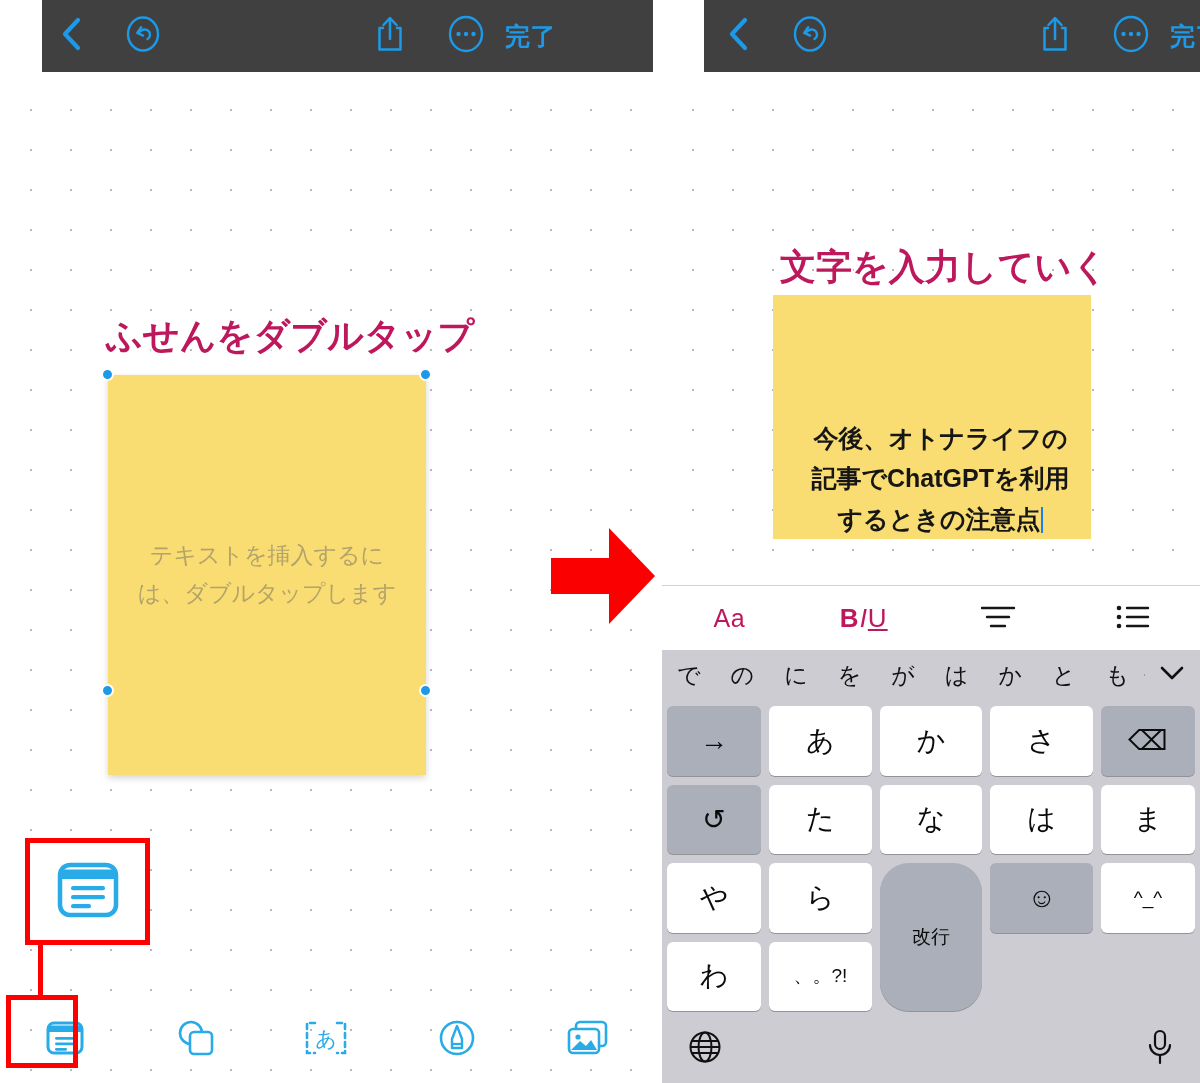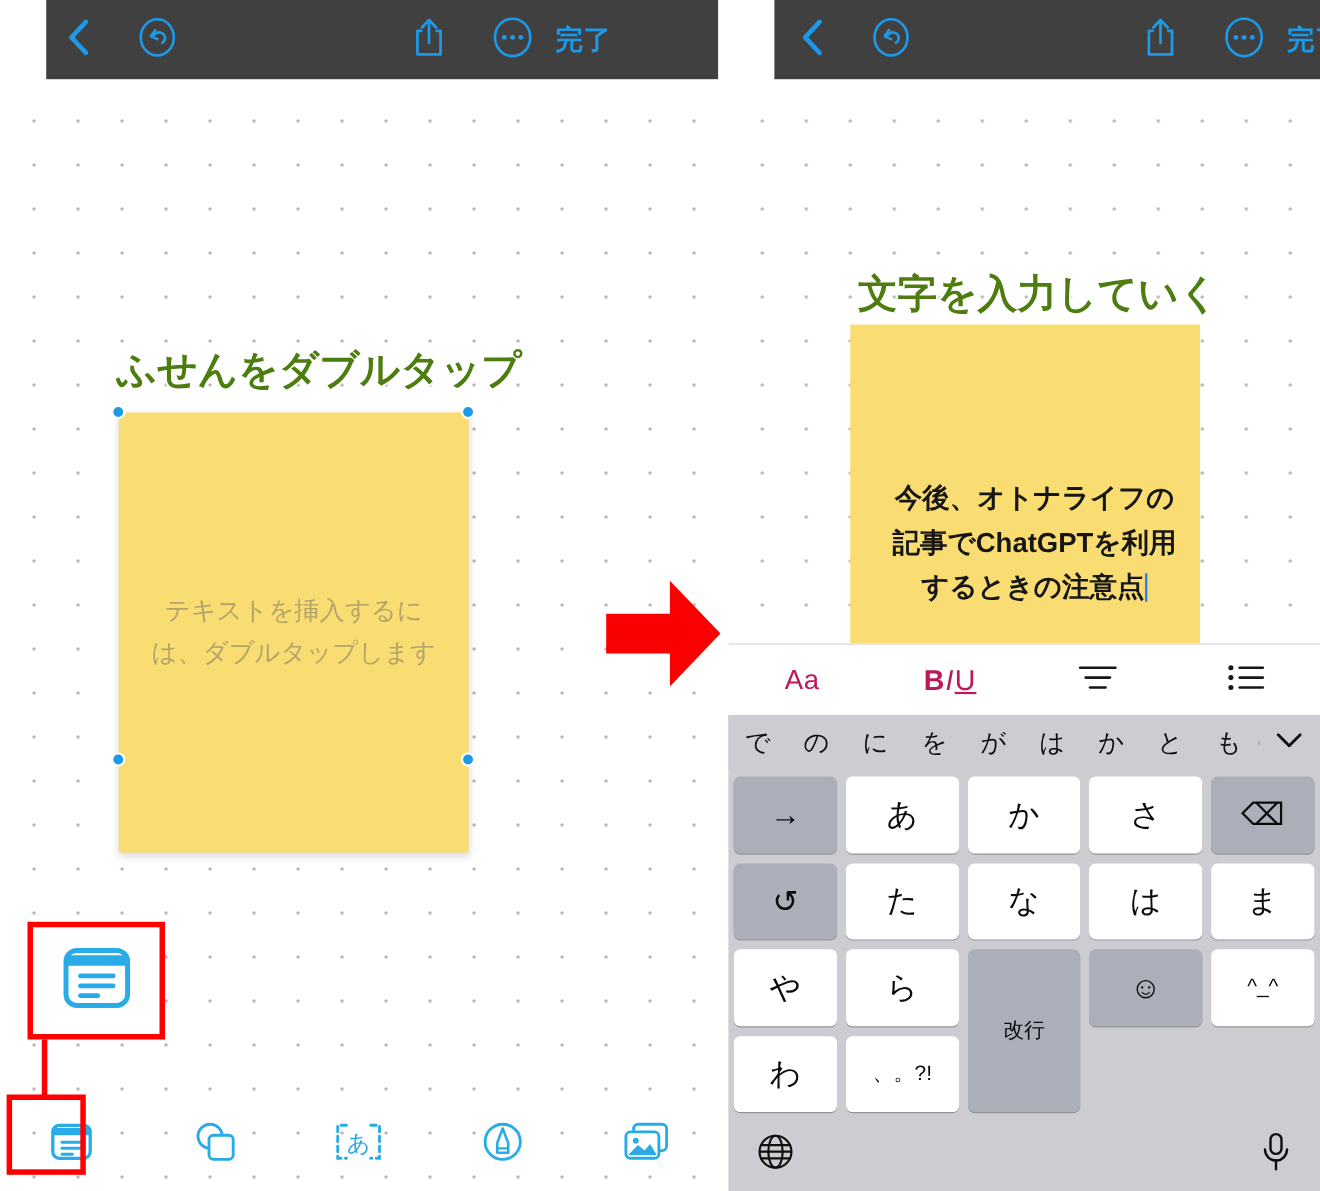--- a/index.html
+++ b/index.html
@@ -115,21 +115,21 @@
     border-radius: 50%;
     background: #1c9ae8;
     border: 2px solid #ffffff;
     box-sizing: border-box;
     z-index: 5;
   }
 
   
   .annot {
     position: absolute;
-    color: #4d7c0f;
+    color: #be185d;
     font-weight: 700;
     white-space: nowrap;
     z-index: 7;
     text-shadow:
       2px 0 0 #fff, -2px 0 0 #fff, 0 2px 0 #fff, 0 -2px 0 #fff,
       1.5px 1.5px 0 #fff, -1.5px 1.5px 0 #fff, 1.5px -1.5px 0 #fff, -1.5px -1.5px 0 #fff;
   }
   .red-box {
     position: absolute;
     border: 5px solid #ff0000;
@@ -256,21 +256,21 @@
     align-items: center;
     justify-content: center;
     font-size: 28px;
     color: #0b0b0b;
     box-shadow: 0 1px 0 rgba(0,0,0,0.28);
     user-select: none;
   }
   .key.light { background: #ffffff; }
   .key.dark  { background: #aaafba; }
   .key.small { font-size: 19px; }
-  .key.span2 { grid-row: span 2; }
+  .key.span2 { grid-row: span 2; border-radius: 29px; }
   .key-bottom {
     position: absolute;
     left: 0;
     right: 0;
     bottom: 0;
     height: 68px;
     display: flex;
     align-items: center;
     justify-content: space-between;
     padding: 0 26px;
@@ -448,21 +448,21 @@
             <circle cx="20" cy="20" r="2.2" fill="#1c9ae8"></circle>
             <circle cx="27.5" cy="20" r="2.2" fill="#1c9ae8"></circle>
           </svg>
         </span>
       </div>
       <div class="hdr-btn hdr-done" style="left:466px;">完了</div>
     </div>
 
     <div class="annot" style="left:118px; top:243px; font-size:36px;">文字を入力していく</div>
 
-    <div class="sticky" style="left:111px; top:295px; width:318px; height:290px; box-shadow:none; align-items:center;padding-left:17px;">
+    <div class="sticky" style="left:111px; top:295px; width:318px; height:244px; box-shadow:none; align-items:flex-end;padding-left:17px;">
       <div class="sticky-text" style="margin-top:108px;">
         <span>今後、オトナライフの記事でChatGPTを利用するときの注意点</span><span class="caret"></span>
       </div>
     </div>
 
     <div class="format-bar">
       <div class="fmt-item fmt-aa">Aa</div>
       <div class="fmt-item fmt-biu">
         <b>B</b>
           <i>I</i>

